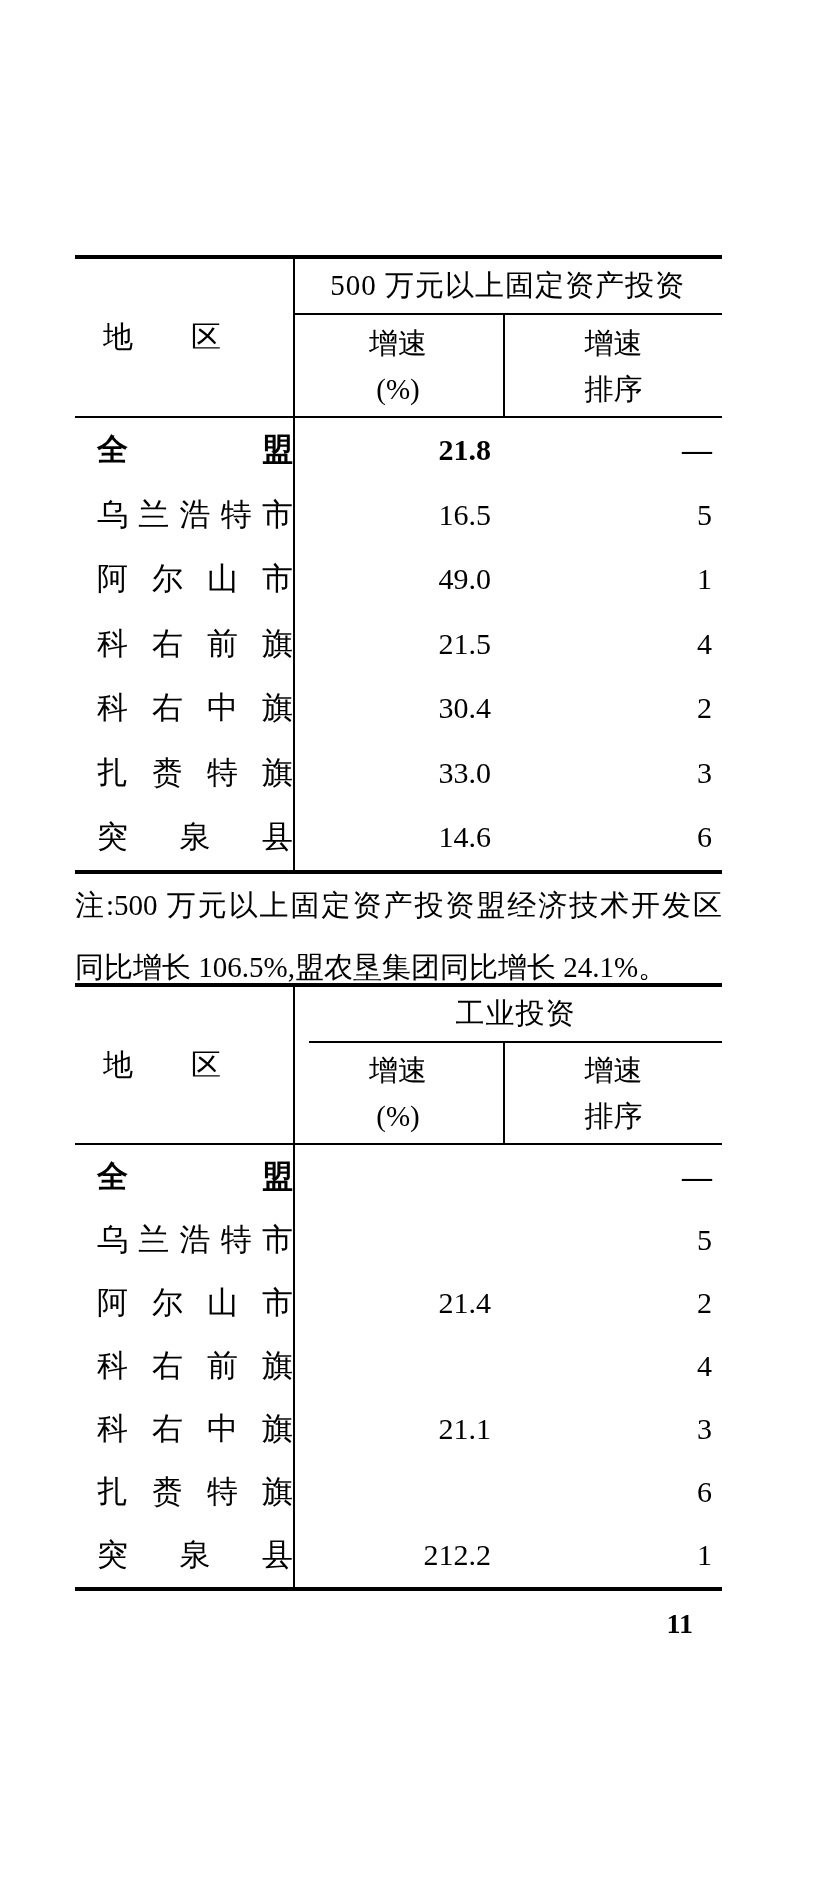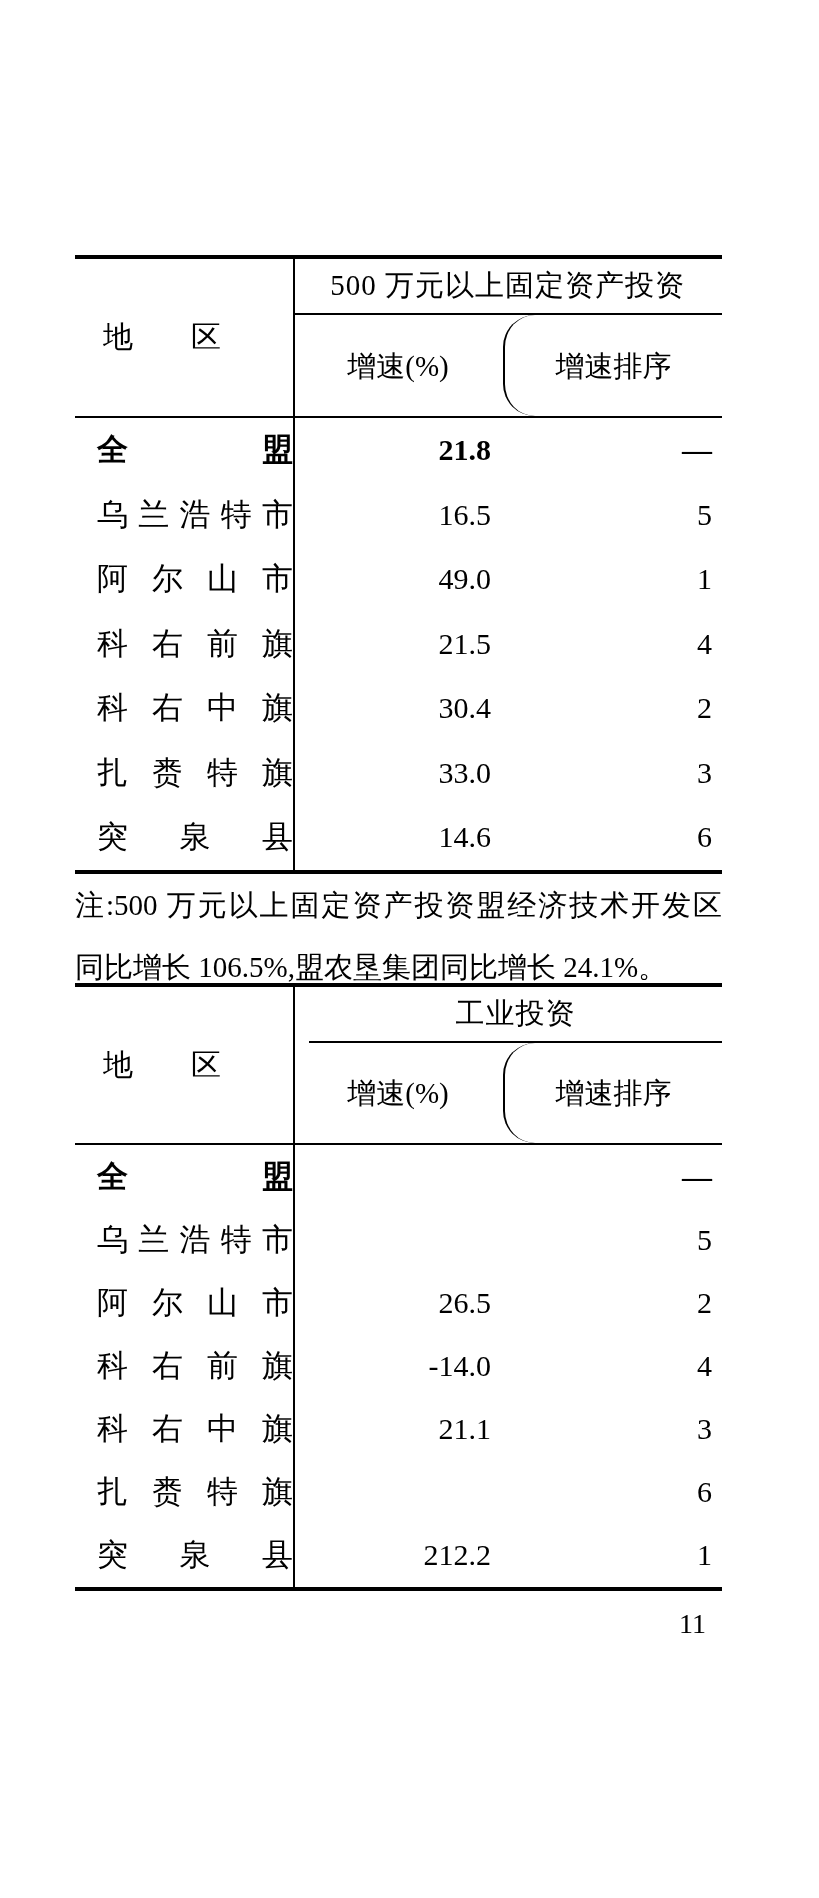--- a/index.html
+++ b/index.html
@@ -46,25 +46,24 @@
     display:flex;align-items:center;justify-content:center;
     font-size:29px;letter-spacing:1px;
     border-bottom:2px solid #000;
   }
   .t1 .hd-span{height:54px;}
   .t2 .hd-span{height:54px;margin-left:16px;}
   .hd-sub{display:flex;}
   .t1 .hd-sub{height:101px;}
   .t2 .hd-sub{height:100px;}
   .hd-col{
-    display:flex;flex-direction:row;
+    display:flex;flex-direction:column;
     align-items:center;justify-content:center;
     font-size:29px;line-height:46px;
     box-sizing:border-box;
-    border-radius:32px;
   }
   .hd-col.growth{width:210px;}
   .hd-col.rank{flex:1;border-left:2px solid #000;}
   
   .t-body{border-top:2px solid #000;}
   .row{display:flex;align-items:center;}
   .t1 .row{height:64.5px;}
   .t2 .row{height:63.1px;}
   .c-region{
     width:218px;box-sizing:border-box;
@@ -89,22 +88,23 @@
   
   .note{
     position:absolute;
     left:75px;top:874px;width:647px;
     font-size:29px;line-height:62px;
   }
   .note .jline{text-align:justify;text-align-last:justify;}
   
   .page-number{
     position:absolute;
-    top:1608px;right:113px;
+    top:1608px;right:126px;
     font-size:28px;
+    font-weight:bold;
   }
 </style>
 </head>
 <body>
 
 <div class="page">
 
   <div class="stat-table t1">
     <div class="t-inner">
       <div class="v-divider"></div>
@@ -220,28 +220,27 @@
         <div class="row">
           <div class="c-region">
               <span class="spread">乌兰浩特市</span>
             </div>
           <div class="c-rank">5</div>
         </div>
         <div class="row">
           <div class="c-region">
               <span class="spread">阿尔山市</span>
             </div>
-          <div class="c-growth">26.5</div>
+          <div class="c-growth">21.4</div>
           <div class="c-rank">2</div>
         </div>
         <div class="row">
           <div class="c-region">
               <span class="spread">科右前旗</span>
             </div>
-          <div class="c-growth">-14.0</div>
           <div class="c-rank">4</div>
         </div>
         <div class="row">
           <div class="c-region">
               <span class="spread">科右中旗</span>
             </div>
           <div class="c-growth">21.1</div>
           <div class="c-rank">3</div>
         </div>
         <div class="row">

